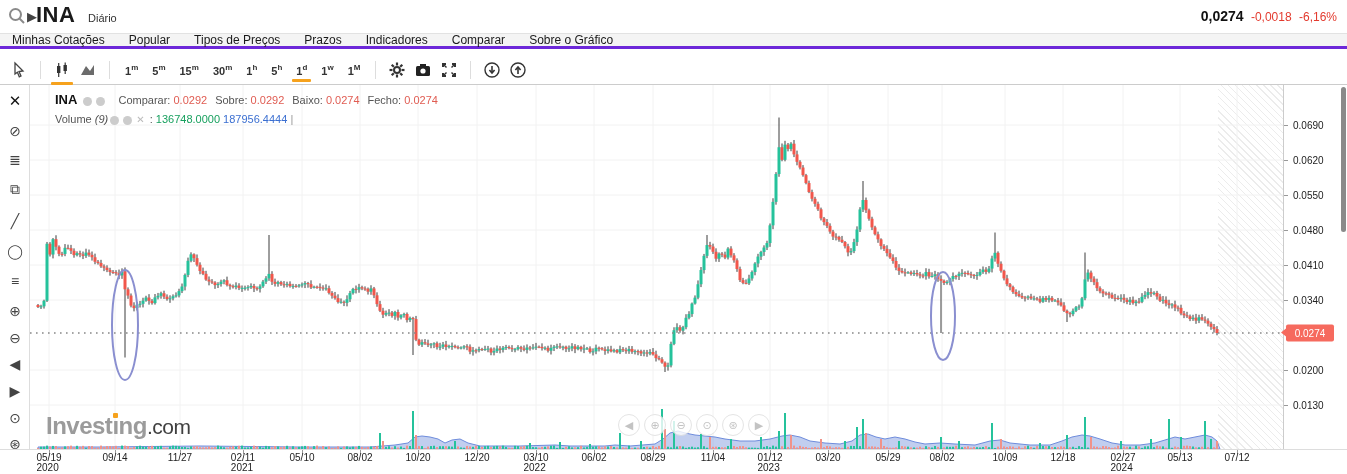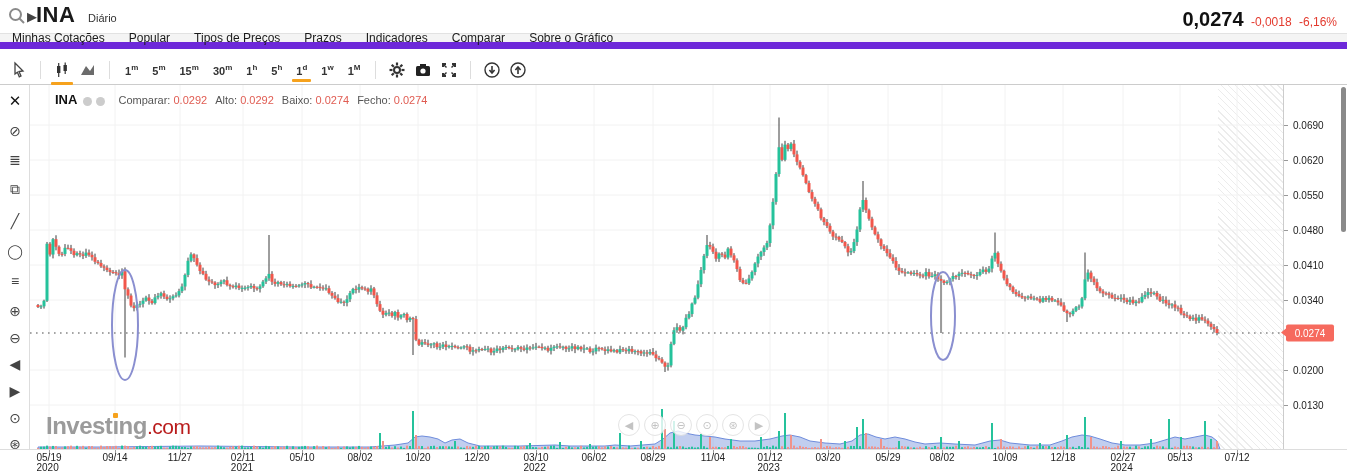--- a/index.html
+++ b/index.html
@@ -7,26 +7,26 @@
   body { font-family:"Liberation Sans","DejaVu Sans",sans-serif; width:1347px; height:474px; overflow:hidden; }
   .app { position:relative; width:1347px; height:474px; background:#fff; border-bottom:1px solid #d8d8d8; }
 
   
   .header { position:absolute; left:0; top:0; width:100%; height:33px; background:#fff; }
   .search-icon { position:absolute; left:8px; top:7px; width:18px; height:18px; }
   .chev-icon { position:absolute; left:27px; top:9px; font-size:13px; color:#444; }
   .symbol { position:absolute; left:36px; top:2px; font-size:22px; font-weight:bold; color:#1a1a1a; letter-spacing:.5px; }
   .tf-label { position:absolute; left:88px; top:12px; font-size:11px; color:#333; }
   .price-block { position:absolute; right:10px; top:8px; font-size:12px; white-space:nowrap; }
-  .price-now { font-size:20px; font-weight:bold; color:#111; }
+  .price-now { font-size:14px; font-weight:bold; color:#111; }
   .price-chg { color:#e33a2e; margin-left:4px; }
 
   
   .menubar { position:absolute; left:0; top:33px; width:100%; height:16px; background:#f4f4f4;
-             border-top:1px solid #e2e2e2; border-bottom:7px solid #6d28d9; display:flex; align-items:center; }
+             border-top:1px solid #e2e2e2; border-bottom:3px solid #6d28d9; display:flex; align-items:center; }
   .menu-item { font-size:12px; color:#1a1a1a; padding:0 12px; cursor:pointer; line-height:21px; }
 
   
   .toolbar { position:absolute; left:0; top:56px; width:100%; height:29px; background:#fff;
              border-bottom:1px solid #ccc; display:flex; align-items:center; }
   .tb-sep { width:1px; height:18px; background:#ddd; margin:0 8px; }
   .tb-icon { position:relative; width:26px; height:26px; display:flex; align-items:center; justify-content:center; cursor:pointer; }
   .tb-icon.active::after { content:""; position:absolute; left:2px; right:2px; bottom:-2px; height:3px; background:#f6a21d; border-radius:1px; }
   .tb-tf { position:relative; font-size:11px; font-weight:bold; color:#333; padding:4px 7px; cursor:pointer; }
   .tb-tf sup { font-size:8px; }
@@ -49,21 +49,21 @@
   .legend .fld { margin-left:8px; color:#555; }
   .legend .val-r { color:#e05c52; }
   .legend .vol-line { margin-top:6px; }
   .legend .val-g { color:#17a05e; }
   .legend .val-b { color:#3b6fd1; }
   .legend .pipe { color:#999; }
   .legend i { font-style:italic; }
   .watermark { position:absolute; left:16px; top:327px; font-size:24px; font-weight:bold; color:#9b9b9b; letter-spacing:-.5px; }
   .watermark .idot { position:relative; }
   .watermark .idot::after { content:""; position:absolute; left:1px; top:1px; width:5px; height:5px; background:#f6a21d; border-radius:1px; }
-  .watermark .com { font-weight:normal; font-size:21px; color:#b91c1c; }
+  .watermark .com { font-weight:normal; font-size:21px; color:#404040; }
   .navbtns { position:absolute; left:588px; top:329px; display:flex; gap:4px; opacity:.8; }
   .nav-btn { width:22px; height:22px; border-radius:50%; background:#fff; border:1px solid #ddd;
              color:#b5b5b5; font-size:11px; display:flex; align-items:center; justify-content:center; cursor:pointer; }
 
   
   .yaxis { position:absolute; left:1283px; top:85px; width:64px; height:364px; background:#fff; border-left:1px solid #ccc; }
   .ytick { position:absolute; left:9px; font-size:10px; color:#222; transform:translateY(-50%); }
   .ytickmark { position:absolute; left:0; width:4px; height:1px; background:#999; }
   .price-badge { position:absolute; left:2px; width:48px; height:17px; background:#f66a5e; border-radius:2px;
                  color:#fff; font-size:10px; text-align:center; line-height:17px; transform:translateY(-50%); }
@@ -1425,21 +1425,29 @@
         <rect x="1185.5" y="244.09831362048863" width="3" height="3.901686379511375" fill="#f2564b"></rect>
         <rect x="1186" y="356" width="2" height="8" fill="#f0938a"></rect>
         <line x1="0" y1="248" x2="1253" y2="248" stroke="#888" stroke-width="1.6" stroke-dasharray="1.6 4.4"></line>
         <ellipse cx="95" cy="240" rx="13" ry="55" fill="none" stroke="#8a8fd0" stroke-width="2"></ellipse>
         <ellipse cx="913" cy="231" rx="12" ry="44" fill="none" stroke="#8a8fd0" stroke-width="2"></ellipse>
       </svg>
 
     <div class="legend">
       <div>
         <span class="sym">INA</span><span class="dotic"></span><span class="dotic"></span>
-        <span id="legend-fields"><span class="fld">Comparar:</span><span class="val-r"> 0.0292</span><span class="fld">Alto:</span><span class="val-r"> 0.0292</span><span class="fld">Baixo:</span><span class="val-r"> 0.0274</span><span class="fld">Fecho:</span><span class="val-r"> 0.0274</span></span>
+        <span id="legend-fields"><span class="fld">Comparar:</span><span class="val-r"> 0.0292</span><span class="fld">Sobre:</span><span class="val-r"> 0.0292</span><span class="fld">Baixo:</span><span class="val-r"> 0.0274</span><span class="fld">Fecho:</span><span class="val-r"> 0.0274</span></span>
+      </div>
+      <div class="vol-line">
+        <span>Volume</span>
+        <i>(9)</i><span class="dotic"></span><span class="dotic"></span><span class="xic">✕</span>
+        <span>:</span>
+        <span class="val-g">136748.0000</span>
+        <span class="val-b">187956.4444</span>
+        <span class="pipe">|</span>
       </div>
     </div>
 
     <div class="watermark">
       <span>Invest</span><span class="idot">ı</span><span>ng</span><span class="com">.com</span>
     </div>
 
     <div class="navbtns" id="navbtns">
         <div class="nav-btn">◀</div>
         <div class="nav-btn">⊕</div>

